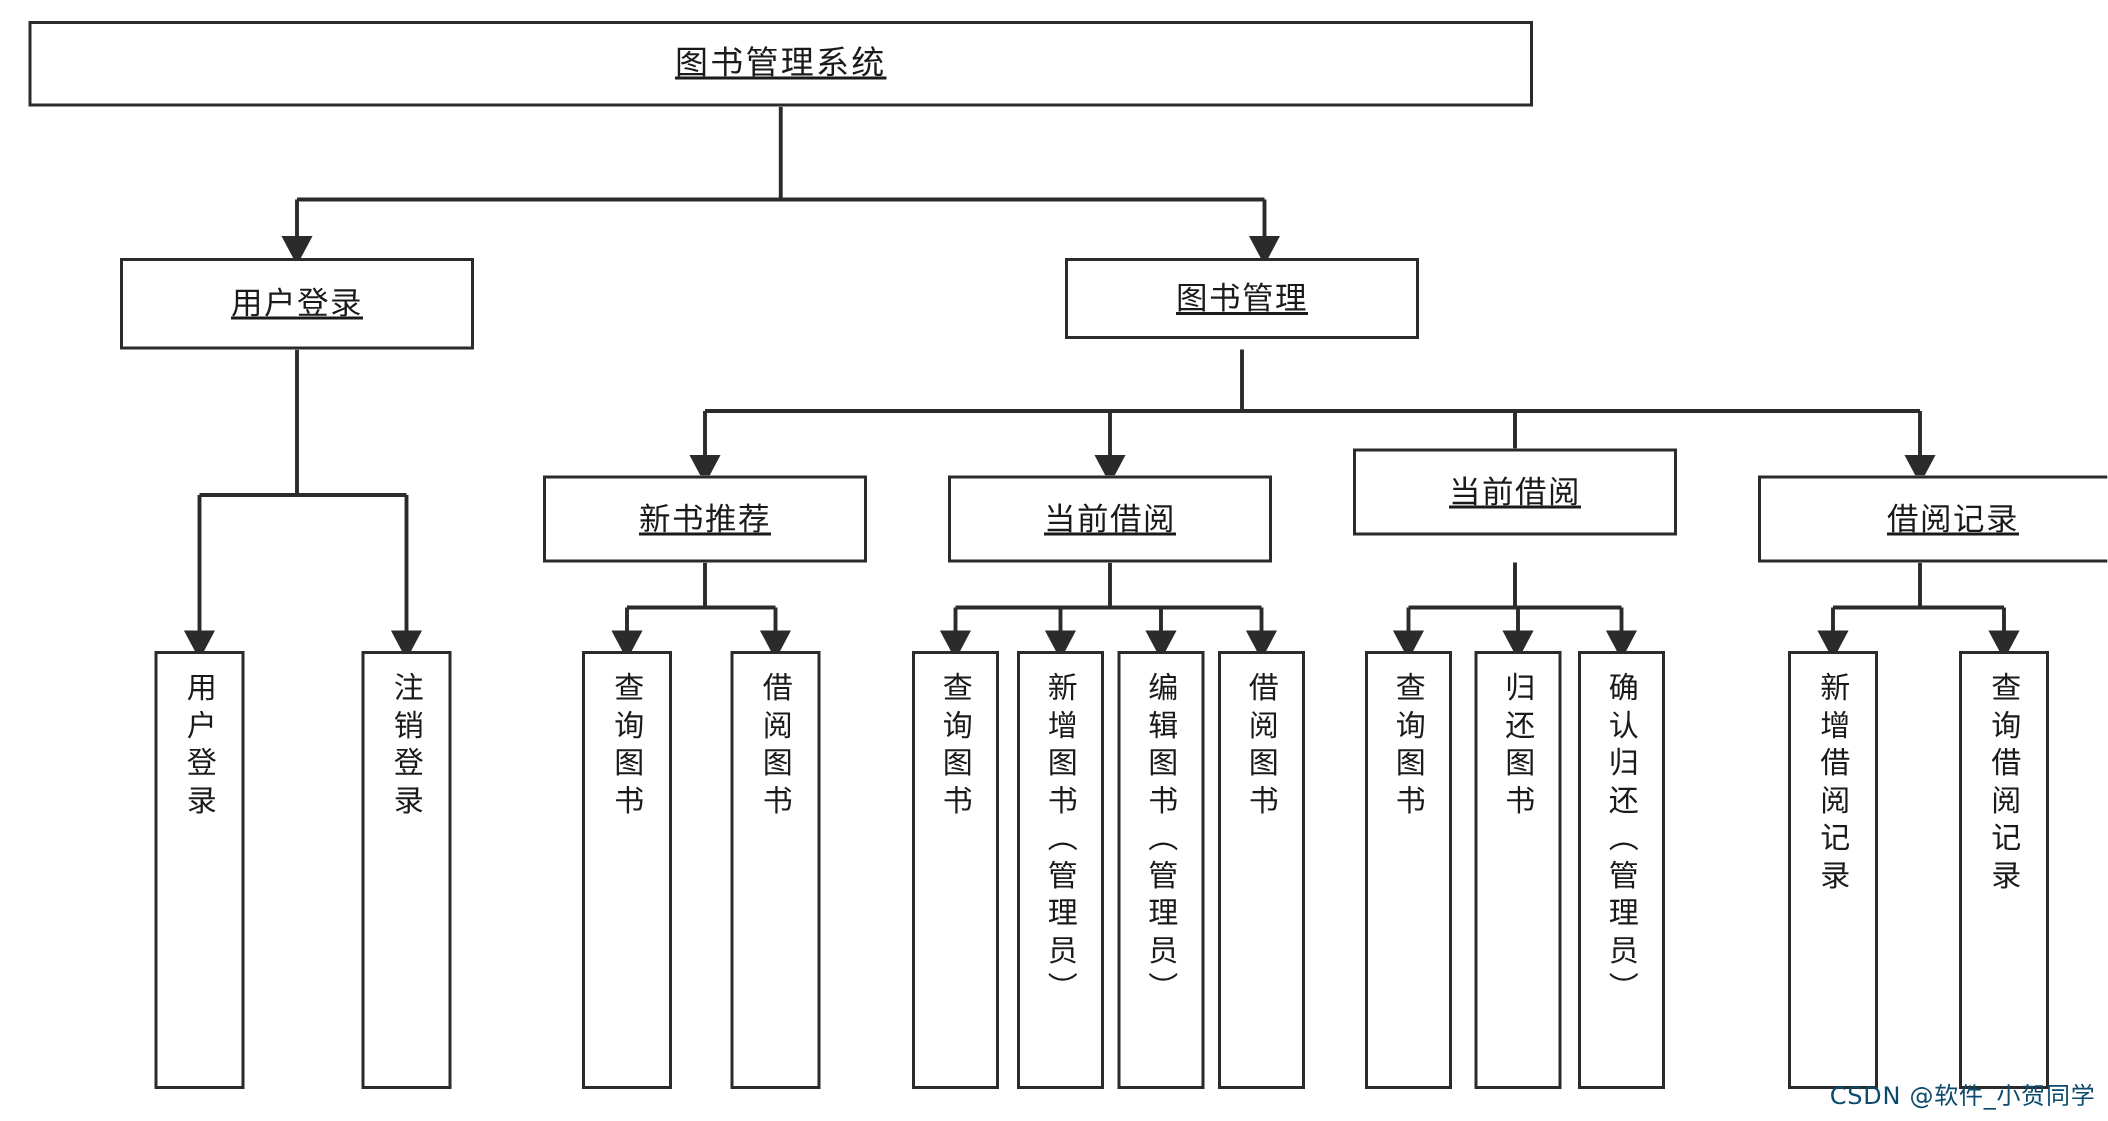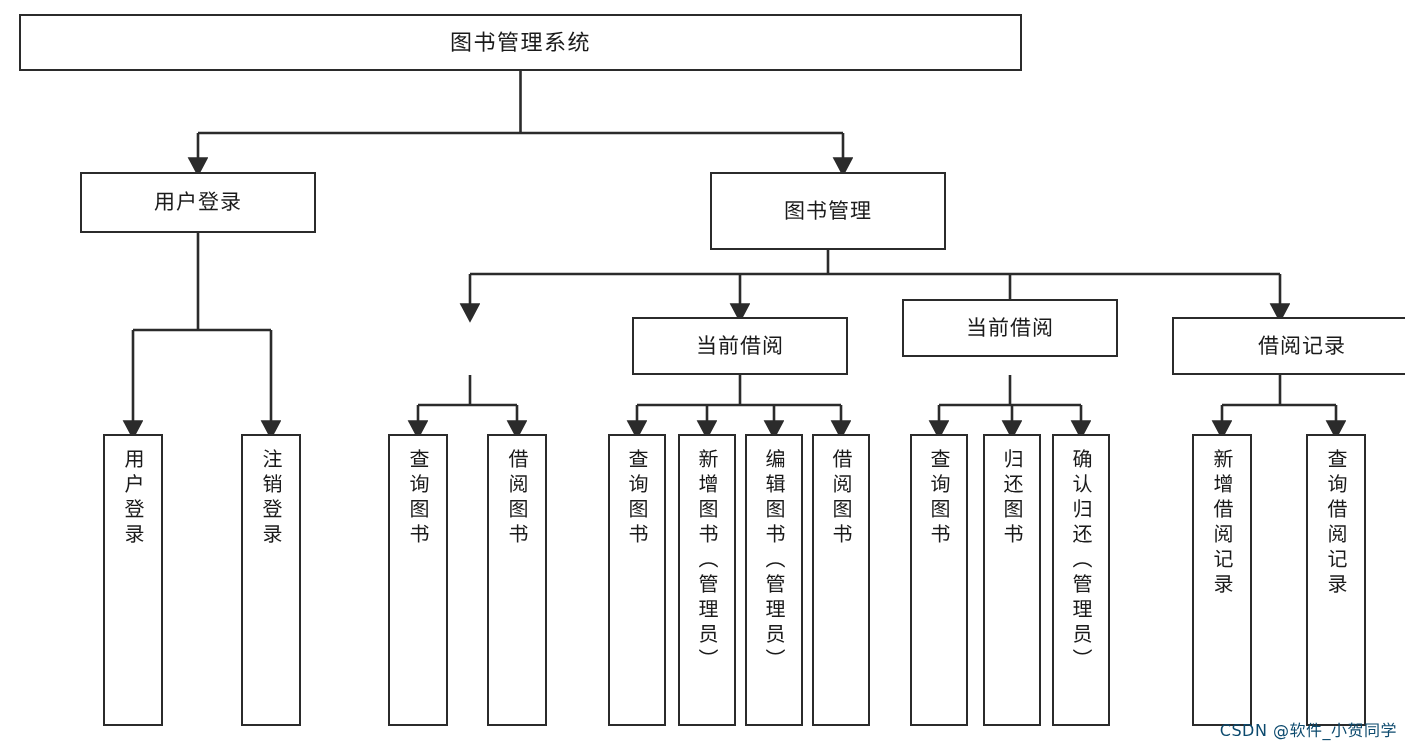--- a/index.html
+++ b/index.html
@@ -39,20 +39,21 @@
   .node-label {
     display: block;
     text-align: center;
     line-height: 1.15;
     white-space: nowrap;
   }
   
   .node.horizontal .node-label {
     font-size: 21px;
     letter-spacing: 1px;
+    text-decoration: underline;
   }
   .node.root .node-label {
     font-size: 22px;
     letter-spacing: 1.5px;
   }
   
   .node.leaf {
     align-items: flex-start;
     justify-content: center;
     padding-top: 12px;
@@ -132,24 +133,27 @@
     </g>
   </svg>
 
   <div class="node root horizontal" style="left:19px; top:14px; width:1003px; height:57px;">
     <span class="node-label">图书管理系统</span>
   </div>
 
   <div class="node horizontal" style="left:80px; top:172px; width:236px; height:61px;">
     <span class="node-label">用户登录</span>
   </div>
-  <div class="node horizontal" style="left:710px; top:172px; width:236px; height:78px;">
+  <div class="node horizontal" style="left:710px; top:172px; width:236px; height:54px;">
     <span class="node-label">图书管理</span>
   </div>
 
+  <div class="node horizontal" style="left:362px; top:317px; width:216px; height:58px;">
+    <span class="node-label">新书推荐</span>
+  </div>
   <div class="node horizontal" style="left:632px; top:317px; width:216px; height:58px;">
     <span class="node-label">当前借阅</span>
   </div>
   <div class="node horizontal" style="left:902px; top:299px; width:216px; height:58px;">
     <span class="node-label">当前借阅</span>
   </div>
   <div class="node horizontal" style="left:1172px; top:317px; width:260px; height:58px;">
     <span class="node-label">借阅记录</span>
   </div>
 

